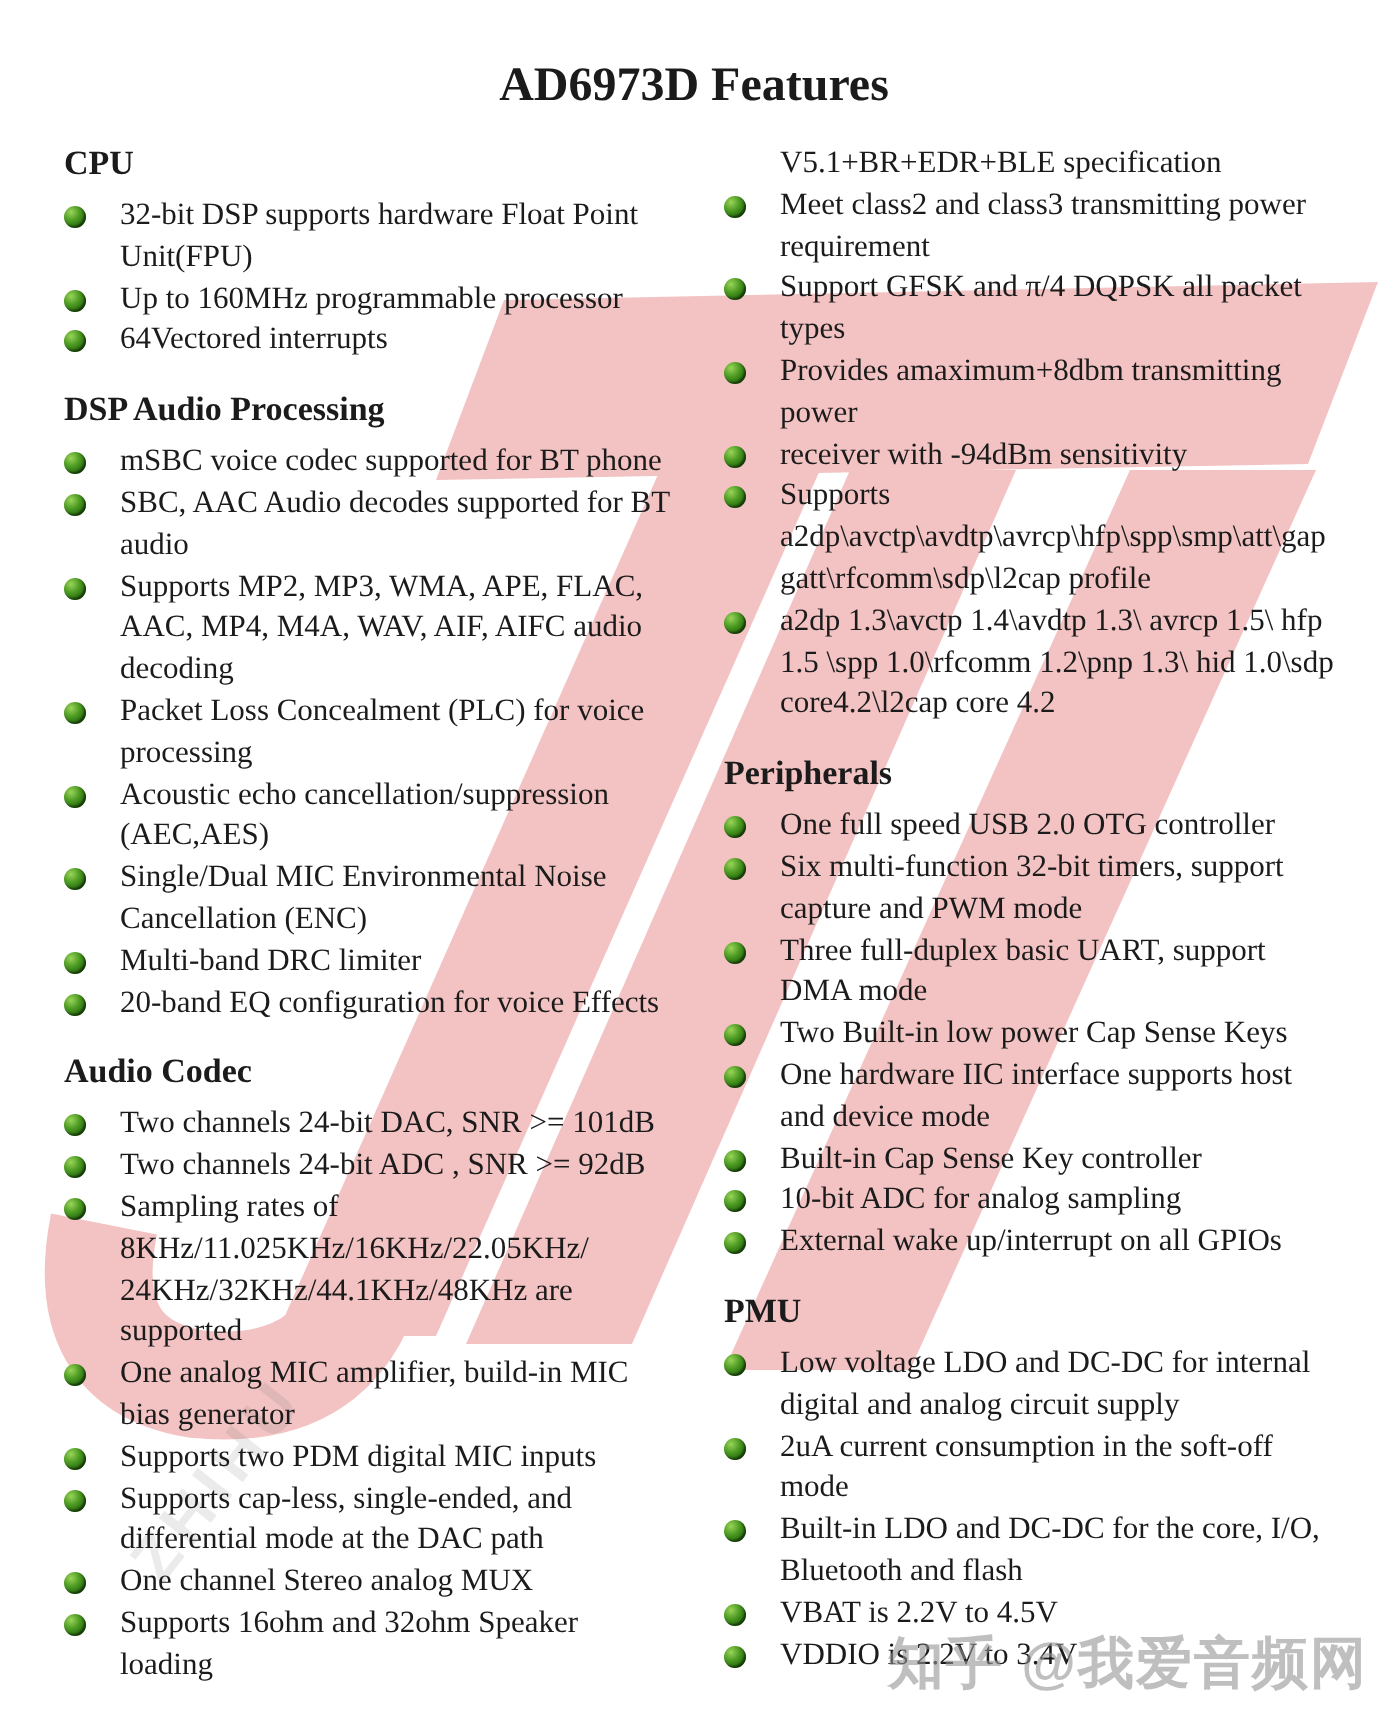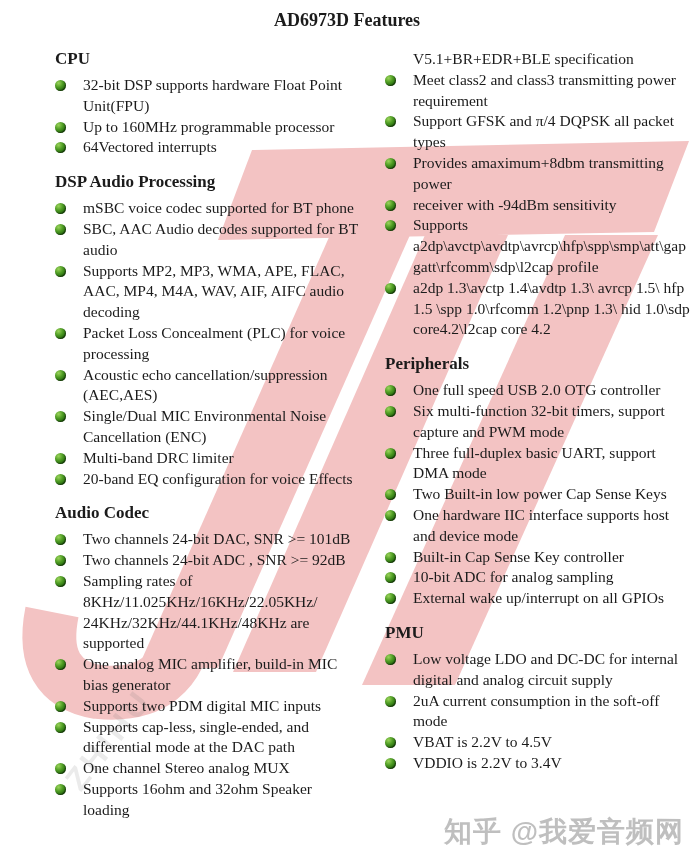--- a/index.html
+++ b/index.html
@@ -20,24 +20,24 @@
   }
   
   .credit-wm{
     position:absolute;right:10px;bottom:16px;z-index:2;
     font-family:"Liberation Sans",sans-serif;font-weight:bold;
     font-size:28px;letter-spacing:1px;color:rgba(148,148,148,0.60);
     white-space:nowrap;
   }
   .content{position:relative;z-index:1;}
   .title{
-    text-align:center;font-weight:bold;font-size:18px;
-    padding-top:4px;line-height:32px;
-  }
-  .cols{display:flex;padding-left:55px;padding-top:13px;}
+    text-align:center;font-weight:bold;font-size:24px;
+    padding-top:27px;line-height:32px;
+  }
+  .cols{display:flex;padding-left:32px;padding-top:13px;}
   .col{width:306px;}
   .col + .col{margin-left:24px;}
   .sec h2{
     font-size:17px;font-weight:bold;margin:14px 0 6px 0;line-height:20px;
   }
   .sec:first-child h2{margin-top:0;}
   .item{display:flex;align-items:flex-start;}
   .bullet{
     flex:0 0 11px;height:11px;margin-top:5px;border-radius:50%;
     background:
@@ -228,20 +228,24 @@
             <div class="item">
               <span class="bullet"></span>
               <div class="text">Low voltage LDO and DC-DC for internal digital and analog circuit supply</div>
             </div>
             <div class="item">
               <span class="bullet"></span>
               <div class="text">2uA current consumption in the soft-off mode</div>
             </div>
             <div class="item">
               <span class="bullet"></span>
+              <div class="text">Built-in LDO and DC-DC for the core, I/O, Bluetooth and flash</div>
+            </div>
+            <div class="item">
+              <span class="bullet"></span>
               <div class="text">VBAT is 2.2V to 4.5V</div>
             </div>
             <div class="item">
               <span class="bullet"></span>
               <div class="text">VDDIO is 2.2V to 3.4V</div>
             </div>
           </div>
         </div>
     </div>
   </div>

